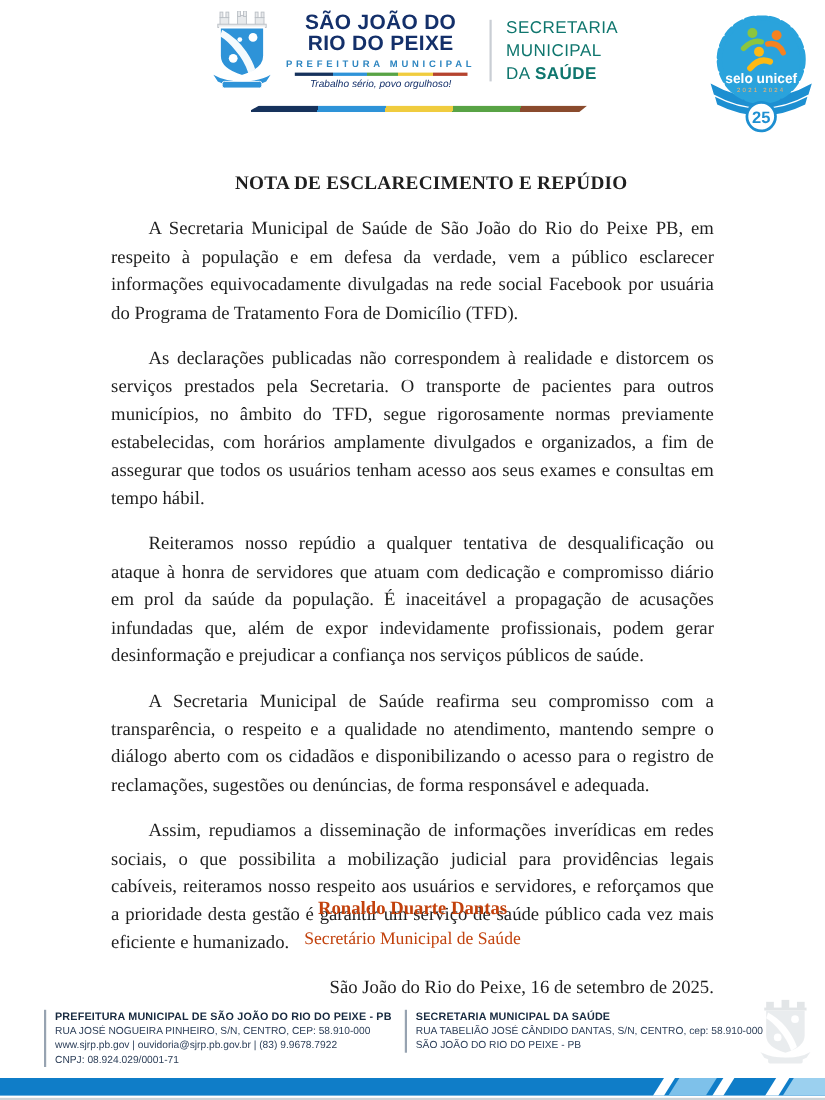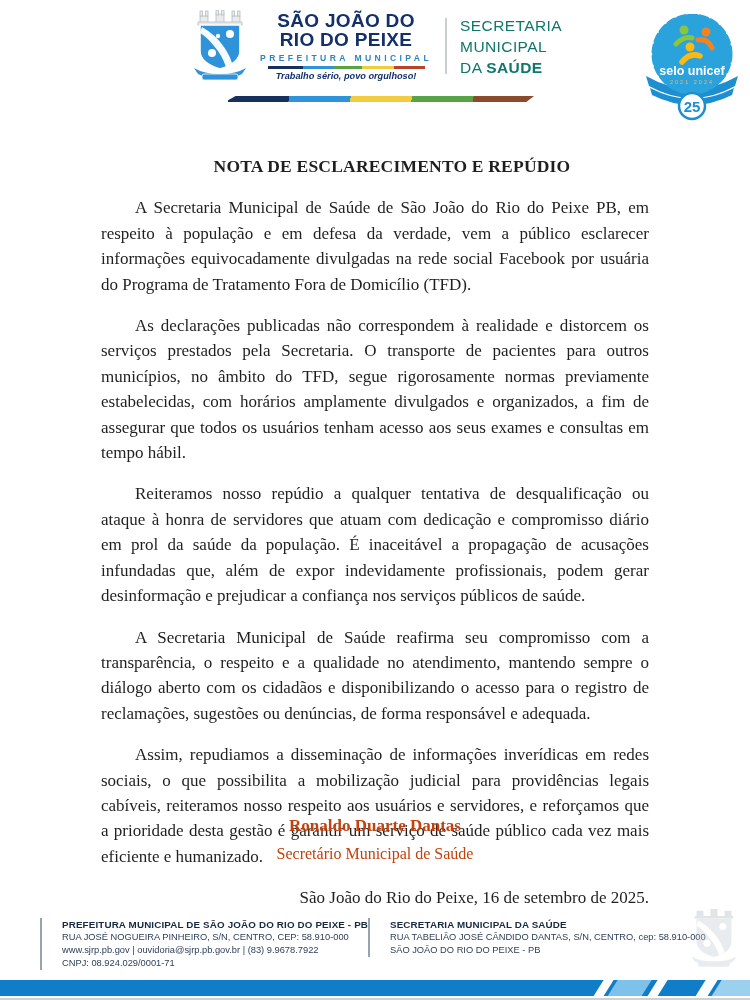--- a/index.html
+++ b/index.html
@@ -10,21 +10,21 @@
   
   .header{position:absolute;top:10px;left:0;width:750px;height:80px;}
   .header-inner{display:flex;justify-content:center;align-items:center;gap:13px;height:72px;}
   .logo-group{display:flex;align-items:center;gap:8px;}
   .crest{width:64px;height:72px;}
   .logo-text{display:flex;flex-direction:column;align-items:center;}
   .city-line{color:#14306a;font-weight:bold;font-size:19px;line-height:19px;letter-spacing:.3px;white-space:nowrap;}
   .pref-line{color:#2e86c1;font-weight:bold;font-size:8.6px;letter-spacing:3.4px;margin-top:4px;white-space:nowrap;}
   .mini-rule{width:157px;height:2.5px;margin:3px 0 2px 0;
     background:linear-gradient(90deg,#16325c 0 22%,#2e93d8 22% 42%,#58a345 42% 60%,#f0cc3e 60% 80%,#b5432e 80% 100%);}
-  .tagline-line{color:#14306a;font-style:italic;font-weight:bold;font-size:9.2px;white-space:nowrap;}
+  .tagline-line{color:#14306a;font-style:italic;font-weight:normal;font-size:9.2px;white-space:nowrap;}
   .header-divider{width:2px;height:56px;background:#c9ced4;}
   .secretariat{color:#0f766e;font-size:15.5px;line-height:21px;letter-spacing:.4px;}
   .secretariat .bold{font-weight:bold;}
   .badge{position:absolute;top:4px;right:6px;width:104px;height:110px;}
   .header-stripe{
     position:absolute;top:86px;left:228px;width:306px;height:6px;
     background:linear-gradient(100deg,#16325c 0 20%,#2e93d8 20% 40%,#f0cc3e 40% 60%,#58a345 60% 80%,#8a4b2d 80% 100%);
     clip-path:polygon(0 70%,2.5% 0,100% 0,97.5% 100%,0 100%);
   }
   
@@ -35,21 +35,21 @@
   }
   .doc-title{text-align:center;font-weight:bold;font-size:17.5px;letter-spacing:.2px;margin:0 0 28px 0;text-indent:0;}
   .doc p{margin:16px;text-indent:34px;}
   .date-line{text-align:right;}
   .signature{position:absolute;top:816px;left:0;width:750px;text-align:center;
     font-family:"Liberation Serif",serif;color:#c2410c;}
   .sig-name{font-weight:bold;font-size:17px;}
   .sig-role{font-size:16px;margin-top:9px;}
   
   .footer{position:absolute;top:916px;left:0;width:750px;height:62px;}
-  .fcol{position:absolute;top:2px;border-left:2px solid #97a3b1;padding-left:20px;}
+  .fcol{position:absolute;top:2px;border-left:2px solid #97a3b1;padding-left:8px;}
   .fcol-left{left:40px;width:318px;}
   .fcol-right{left:368px;width:310px;}
   .ftitle{font-weight:bold;font-size:9.8px;color:#17293f;letter-spacing:.15px;line-height:13px;white-space:nowrap;}
   .fline{font-size:9.3px;color:#2e405a;line-height:13px;white-space:nowrap;}
   .watermark{position:absolute;top:-12px;right:8px;width:56px;height:66px;opacity:.35;}
   .bottom-bar{position:absolute;top:980px;left:0;width:750px;height:16px;background:#0f7dc8;overflow:hidden;}
   .slash{position:absolute;top:-4px;height:26px;transform:skewX(-32deg);}
   .slash-a{left:598px;width:10px;background:#ffffff;}
   .slash-b{left:612px;width:34px;background:#7ec1ea;}
   .slash-c{left:652px;width:10px;background:#ffffff;}

